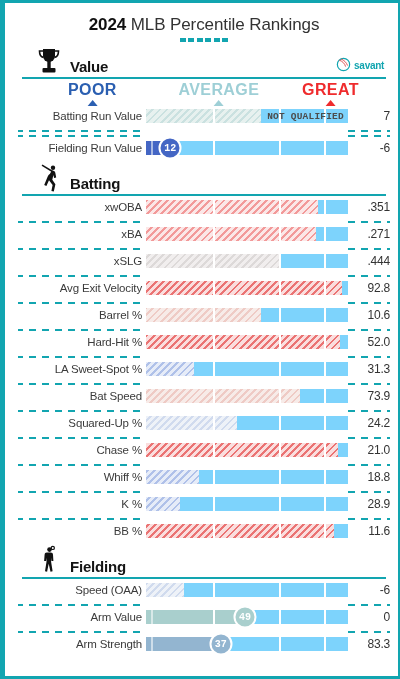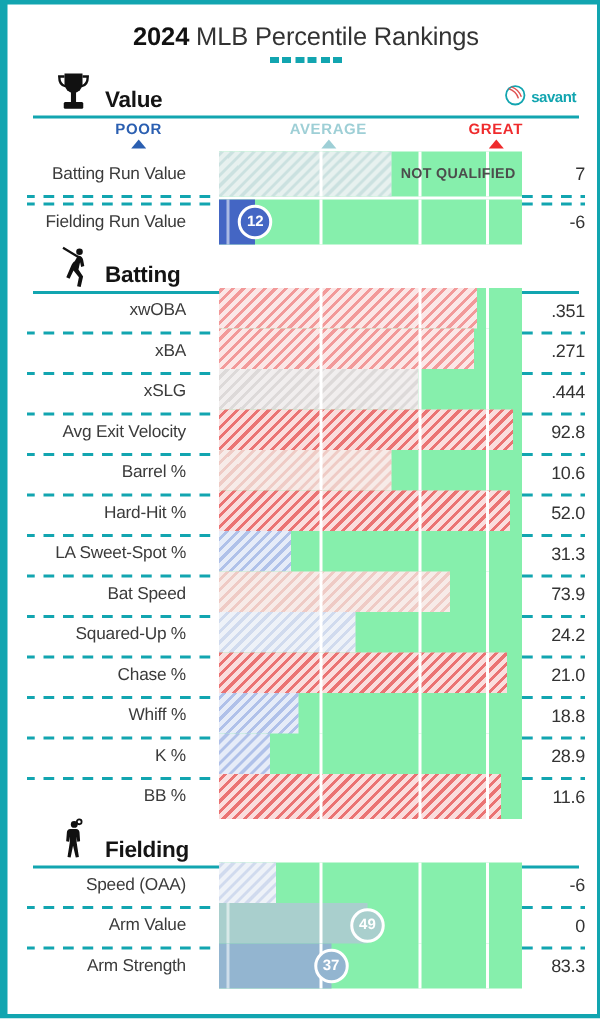--- a/index.html
+++ b/index.html
@@ -67,21 +67,21 @@
     font-size:10px;font-weight:bold;color:#12a5b0;
     letter-spacing:-0.3px;
   }
 
   
   .legend{
     position:relative;height:24px;margin:2px 6px 0 6px;
   }
   .legend .lg{
     position:absolute;transform:translateX(-50%);
-    text-align:center;font-size:10px;font-weight:bold;letter-spacing:0.4px;
+    text-align:center;font-size:16px;font-weight:bold;letter-spacing:0.4px;
   }
   .legend .lg .tri{
     display:block;margin:0 auto;
     width:0;height:0;
     border-left:5px solid transparent;border-right:5px solid transparent;
     border-bottom:6px solid currentColor;
     margin-top:1px;
   }
   .lg-poor{color:#2b5fb1;}
   .lg-avg{color:#9ecfd6;}
@@ -90,32 +90,33 @@
   
   .rows{margin:0 6px;}
   .row{
     position:relative;
     height:22px;
     display:flex;align-items:center;
   }
   .row .label{
     width:128px;
     text-align:right;
-    padding-right:22px;
+    padding-right:4px;
     font-size:11.5px;
     color:#3b3b3b;
     white-space:nowrap;
     box-sizing:border-box;
     letter-spacing:-0.15px;
   }
   .row .track{
     position:relative;
     flex:1;
-    height:30px;
-    background:#86efac;
+    height:14px;
+    background:#7dd3fc;
+    font-family:Liberation Mono, monospace;
   }
   
   .track .seg{
     position:absolute;top:0;bottom:0;width:2px;background:#ffffff;
   }
   .track .seg.s1{left:33%;}
   .track .seg.s2{left:66%;}
   .track .seg.s3{left:88%;}
   .fill{
     position:absolute;left:0;top:0;bottom:0;

